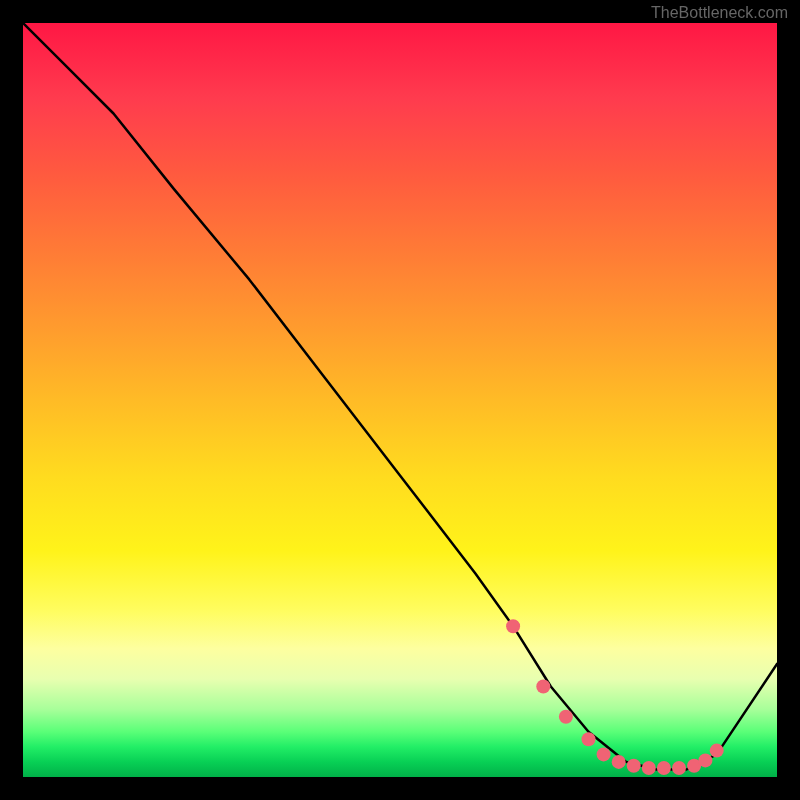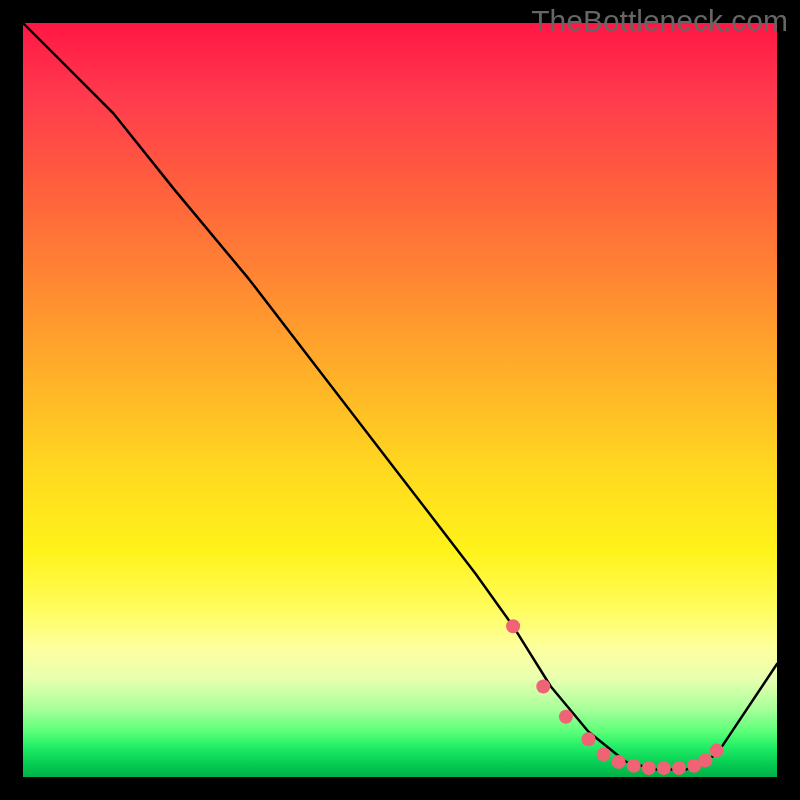--- a/index.html
+++ b/index.html
@@ -9,21 +9,21 @@
     background: #000;
     position: relative;
     font-family: Arial, sans-serif;
     overflow: hidden;
   }
   .watermark {
     position: absolute;
     top: 4px;
     right: 12px;
     color: #666;
-    font-size: 30px;
+    font-size: 16px;
     font-weight: 500;
     z-index: 10;
   }
   .plot-area {
     position: absolute;
     left: 23px;
     top: 23px;
     width: 754px;
     height: 754px;
   }

